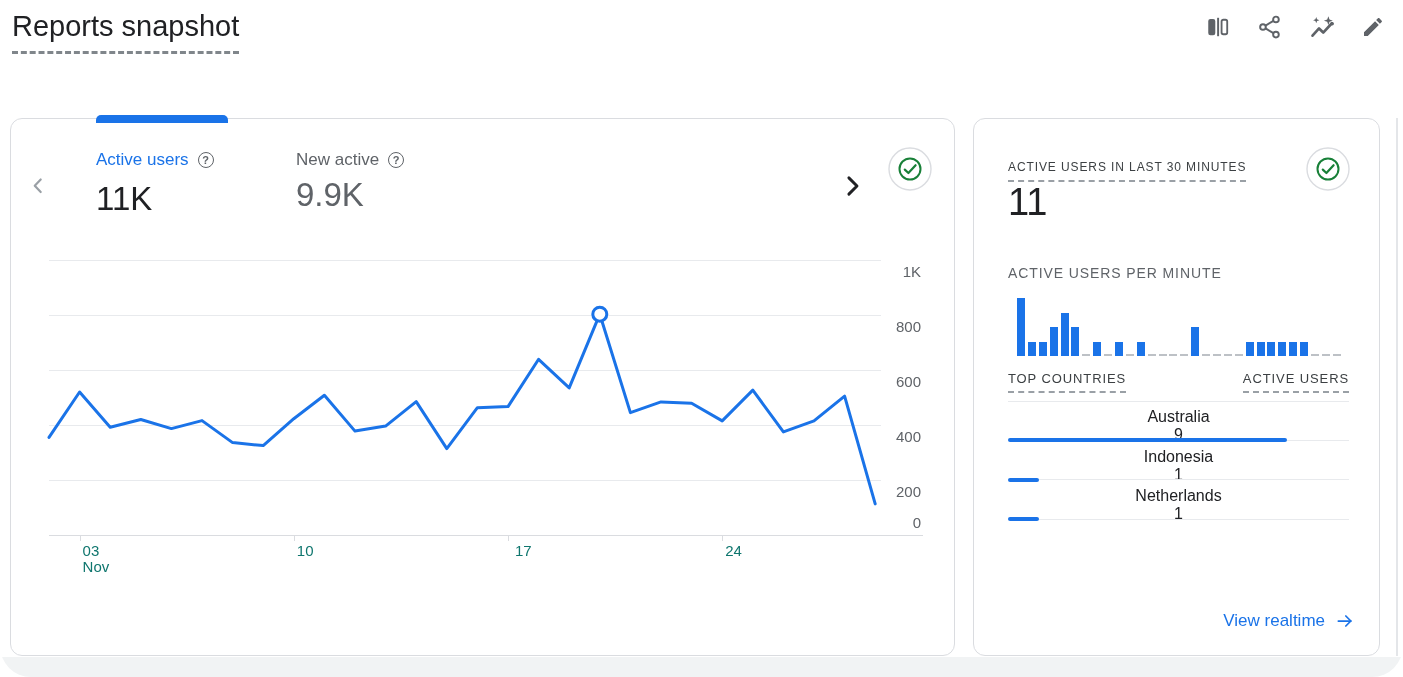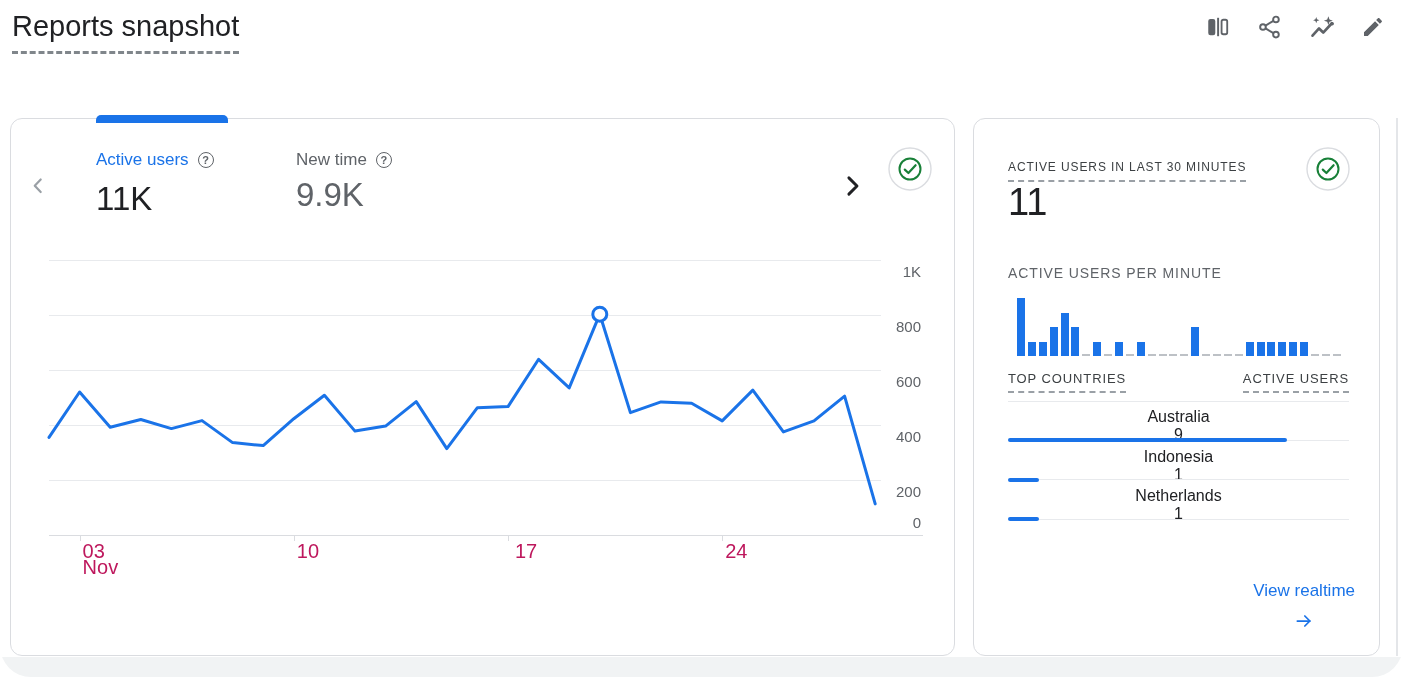--- a/index.html
+++ b/index.html
@@ -41,21 +41,21 @@
     color:#5f6368; cursor:pointer; }
   .quality-badge { position:absolute; cursor:pointer; }
   .overview-card .quality-badge { right:22px; top:28px; }
   .realtime-card .quality-badge { right:29px; top:28px; }
 
   
   .gridline { position:absolute; height:1px; background:#e8eaed; left:38px; width:832px; }
   .gridline-axis { background:#dadce0; width:874px; }
   .ylab { position:absolute; right:33px; width:50px; text-align:right; font-size:15px; color:#5f6368; line-height:20px; }
   .xtick { position:absolute; width:1px; height:6px; background:#dadce0; top:416px; }
-  .xlab { position:absolute; top:424px; font-size:20px; color:#be185d; line-height:16px; }
+  .xlab { position:absolute; top:424px; font-size:15px; color:#0f766e; line-height:16px; }
   #line-chart-svg { position:absolute; left:38px; top:130px; overflow:visible; }
 
   
   .rt-title-row { position:absolute; left:34px; top:38px; }
   .rt-title { display:inline-block; font-size:12px; letter-spacing:0.9px; color:#3c4043; font-weight:500;
     padding-bottom:6px; border-bottom:2px dashed #9aa0a6; }
   .rt-value { position:absolute; left:34px; top:62px; font-size:38px; color:#202124; }
   .rt-subtitle { position:absolute; left:34px; top:146px; font-size:14px; letter-spacing:0.9px; color:#5f6368; font-weight:500; }
   .minute-bars { position:absolute; left:43px; top:177px; width:330px; height:60px;
     display:flex; align-items:flex-end; gap:2.9px; }
@@ -69,21 +69,21 @@
   .country-rows { position:absolute; left:34px; top:289px; width:341px; }
   .crow { height:39.5px; }
   .crow-line1 { display:flex; justify-content:space-between; align-items:center; height:22px;flex-direction:column; }
   .cname { font-size:16px; color:#202124; }
   .cusers { font-size:16px; color:#202124; }
   .crow-track { position:relative; margin-top:8px; height:4px; }
   .crow-rule { position:absolute; left:0; top:1.5px; width:100%; height:1px; background:#e8eaed; }
   .crow-bar { position:absolute; left:0; top:0; height:4px; background:#1a73e8; border-radius:2px; }
 
   .realtime-link { position:absolute; right:24px; bottom:24px; display:flex; align-items:center; gap:10px;
-    color:#1a73e8; font-size:17px; font-weight:500; text-decoration:none; cursor:pointer;flex-direction:column; }
+    color:#1a73e8; font-size:17px; font-weight:500; text-decoration:none; cursor:pointer; }
 </style>
 </head>
 <body>
 
 <div class="page">
 
   <h1 class="page-title">Reports snapshot</h1>
 
   <div class="header-actions">
     <button class="action-btn">
@@ -129,21 +129,21 @@
     <div class="metrics-row" id="metrics-row">
         <div class="metric metric-selected">
           <div class="metric-label">
             <span>Active users</span>
             <span class="help">?</span>
           </div>
           <div class="metric-value">11K</div>
         </div>
         <div class="metric">
           <div class="metric-label">
-            <span>New time</span>
+            <span>New active</span>
             <span class="help">?</span>
           </div>
           <div class="metric-value">9.9K</div>
         </div>
       </div>
 
     <button class="nav-chevron nav-next">
       <svg width="30" height="30" viewBox="0 0 24 24" fill="none" stroke="#202124" stroke-width="2.3" stroke-linecap="round" stroke-linejoin="round">
         <path d="M9.5 5.5 L16 12 L9.5 18.5"></path>
       </svg>

